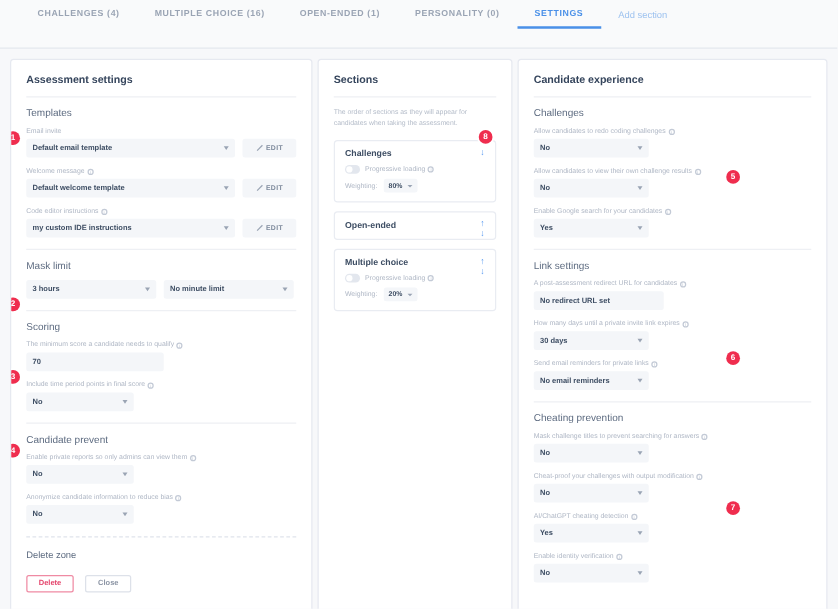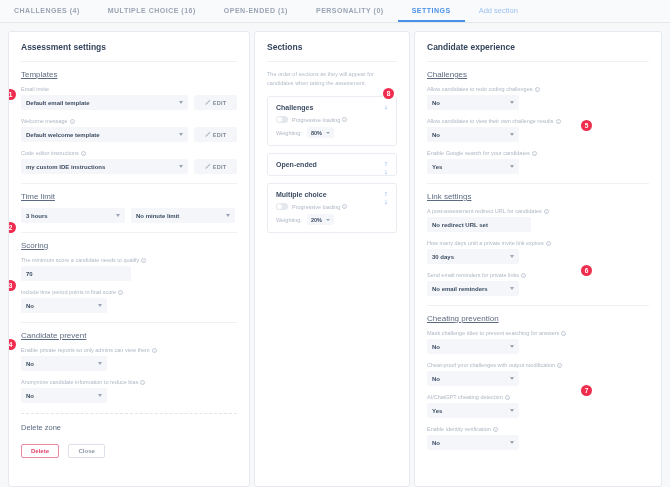--- a/index.html
+++ b/index.html
@@ -3,24 +3,25 @@
 <meta charset="utf-8">
 <style>
   * { box-sizing: border-box; margin: 0; padding: 0; }
   html, body {
     width: 670px; height: 487px;
     background: #f7f8fa;
     font-family: "Liberation Sans", sans-serif;
     overflow: hidden;
   }
   .tabbar {
-    height: 23px;
+    height: 39px;
     background: #f9fafb;
     display: flex;
-    align-items: flex-end;
+    align-items: flex-start;
+    padding-left: 16px;
     border-bottom: 1px solid #e3e7ee;
     gap: 0;
   }
   .tab {
     font-size: 7px;
     letter-spacing: 0.5px;
     color: #9aa4b4;
     padding: 0 14px;
     height: 23px;
     line-height: 23px;
@@ -62,21 +63,20 @@
     color: #35455c;
     padding-bottom: 9px;
     border-bottom: 1px solid #eef0f4;
     margin-bottom: 8px;
   }
   .group-title {
     font-size: 8px;
     color: #5d6b80;
     margin-bottom: 7px;
     font-weight: 400;
-    text-decoration: underline;
   }
   .field-label {
     font-size: 5.5px;
     color: #aeb6c4;
     margin-bottom: 3px;
     display: flex;
     align-items: center;
     gap: 2px;
   }
   .info-icon {
@@ -345,21 +345,21 @@
         </div>
         <div class="btn-edit">
           <span class="pencil"></span>
           <span>EDIT</span>
         </div>
       </div>
 
       <div class="divider"></div>
 
       <div class="badge" style="left:-4px; top:190px;">2</div>
-      <div class="group-title">Time limit</div>
+      <div class="group-title">Mask limit</div>
       <div class="row">
         <div class="select sel-half">
           <span>3 hours</span>
           <span class="caret"></span>
         </div>
         <div class="select sel-half">
           <span>No minute limit</span>
           <span class="caret"></span>
         </div>
       </div>

